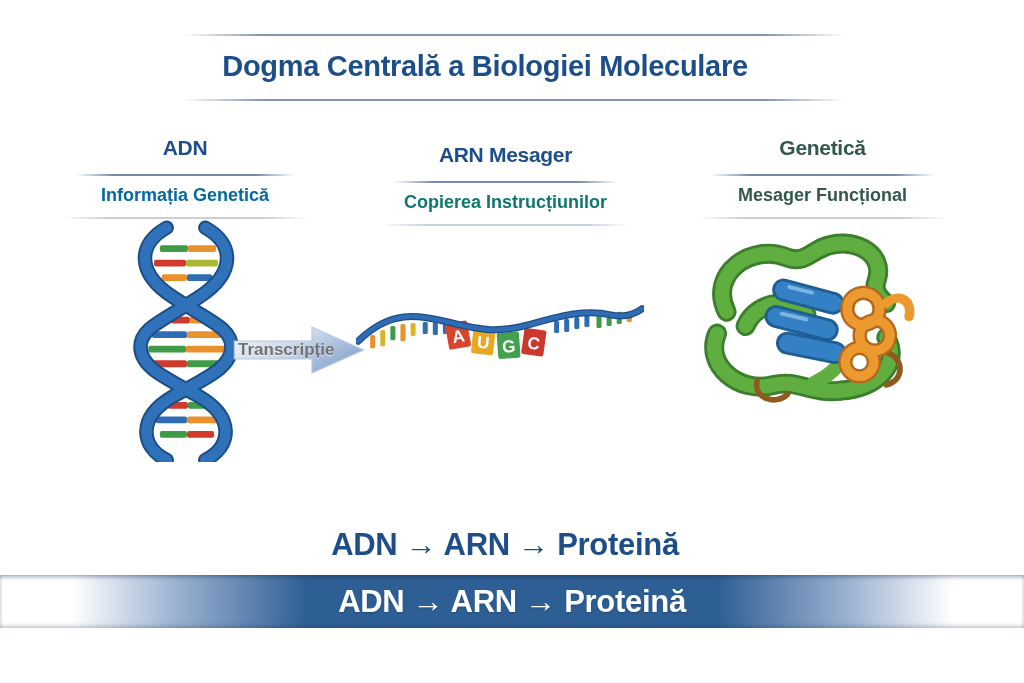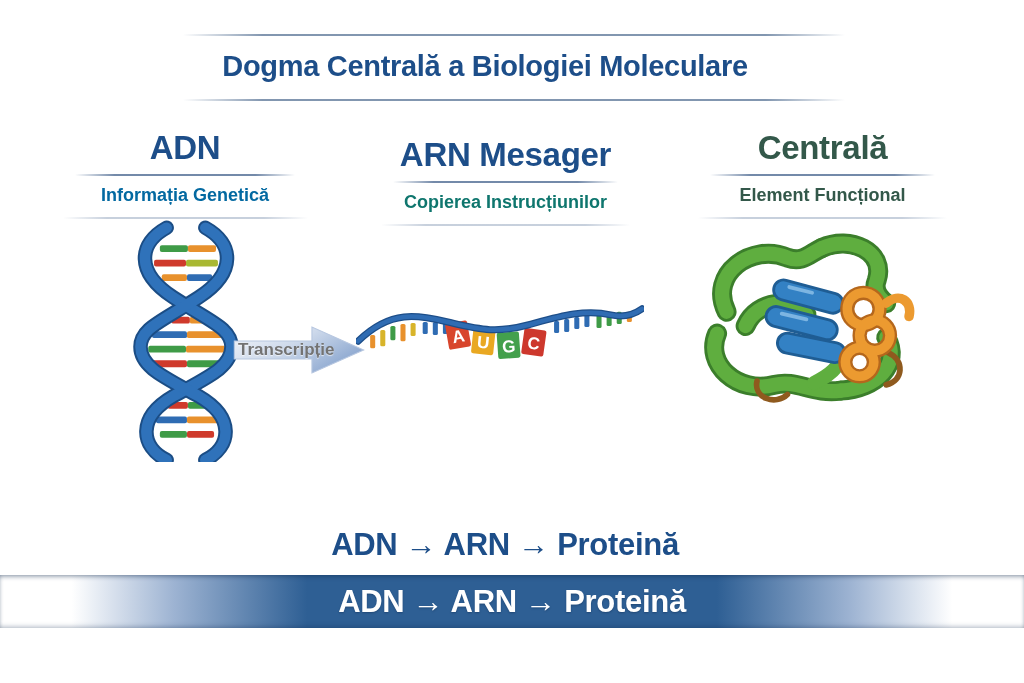--- a/index.html
+++ b/index.html
@@ -14,21 +14,21 @@
 
   
   .title{position:absolute;left:0;top:50px;width:970px;text-align:center;
     font-size:29px;font-weight:bold;letter-spacing:-0.3px;color:#1d4e89;}
 
   
   .column{position:absolute;top:132px;text-align:center;}
   .col-adn{left:60px;width:250px;}
   .col-arn{left:378px;width:255px;margin-top:7px;}
   .col-prot{left:695px;width:255px;}
-  .col-header{font-size:33px;font-weight:bold;letter-spacing:-0.3px;line-height:32px;}
+  .col-header{font-size:21px;font-weight:bold;letter-spacing:-0.3px;line-height:32px;}
   .col-adn .col-header,.col-arn .col-header{color:#1d4e89;}
   .col-prot .col-header{color:#33584a;}
   .col-line{height:2px;margin:10px auto 0;width:88%;border-radius:1px;
     background:linear-gradient(to right, rgba(120,145,175,0), rgba(100,125,160,.9) 18%,
                rgba(100,125,160,.9) 82%, rgba(120,145,175,0));}
   .col-subtitle{margin-top:9px;font-size:18px;font-weight:bold;}
   .col-adn .col-subtitle{color:#0369a1;}
   .col-arn .col-subtitle{color:#0f766e;}
   .col-prot .col-subtitle{color:#33584a;}
   .col-subline{height:2px;margin:11px auto 0;width:98%;opacity:.4;border-radius:1px;
@@ -72,23 +72,23 @@
     <div class="col-subtitle">Informația Genetică</div>
     <div class="col-subline"></div>
   </div>
   <div class="column col-arn">
     <div class="col-header">ARN Mesager</div>
     <div class="col-line"></div>
     <div class="col-subtitle">Copierea Instrucțiunilor</div>
     <div class="col-subline"></div>
   </div>
   <div class="column col-prot">
-    <div class="col-header">Centrală</div>
+    <div class="col-header">Genetică</div>
     <div class="col-line"></div>
-    <div class="col-subtitle">Element Funcțional</div>
+    <div class="col-subtitle">Mesager Funcțional</div>
     <div class="col-subline"></div>
   </div>
 
   <svg id="dna-art" class="art" width="128" height="242" viewBox="0 0 130 250">
 
     <g>
       <rect x="38" y="26" width="29" height="7" rx="2" fill="#3f9b47"></rect>
         <rect x="67" y="26" width="29" height="7" rx="2" fill="#e8912d"></rect>
       <rect x="32" y="41" width="33" height="7" rx="2" fill="#cf3a2c"></rect>
         <rect x="65" y="41" width="33" height="7" rx="2" fill="#a8b832"></rect>

